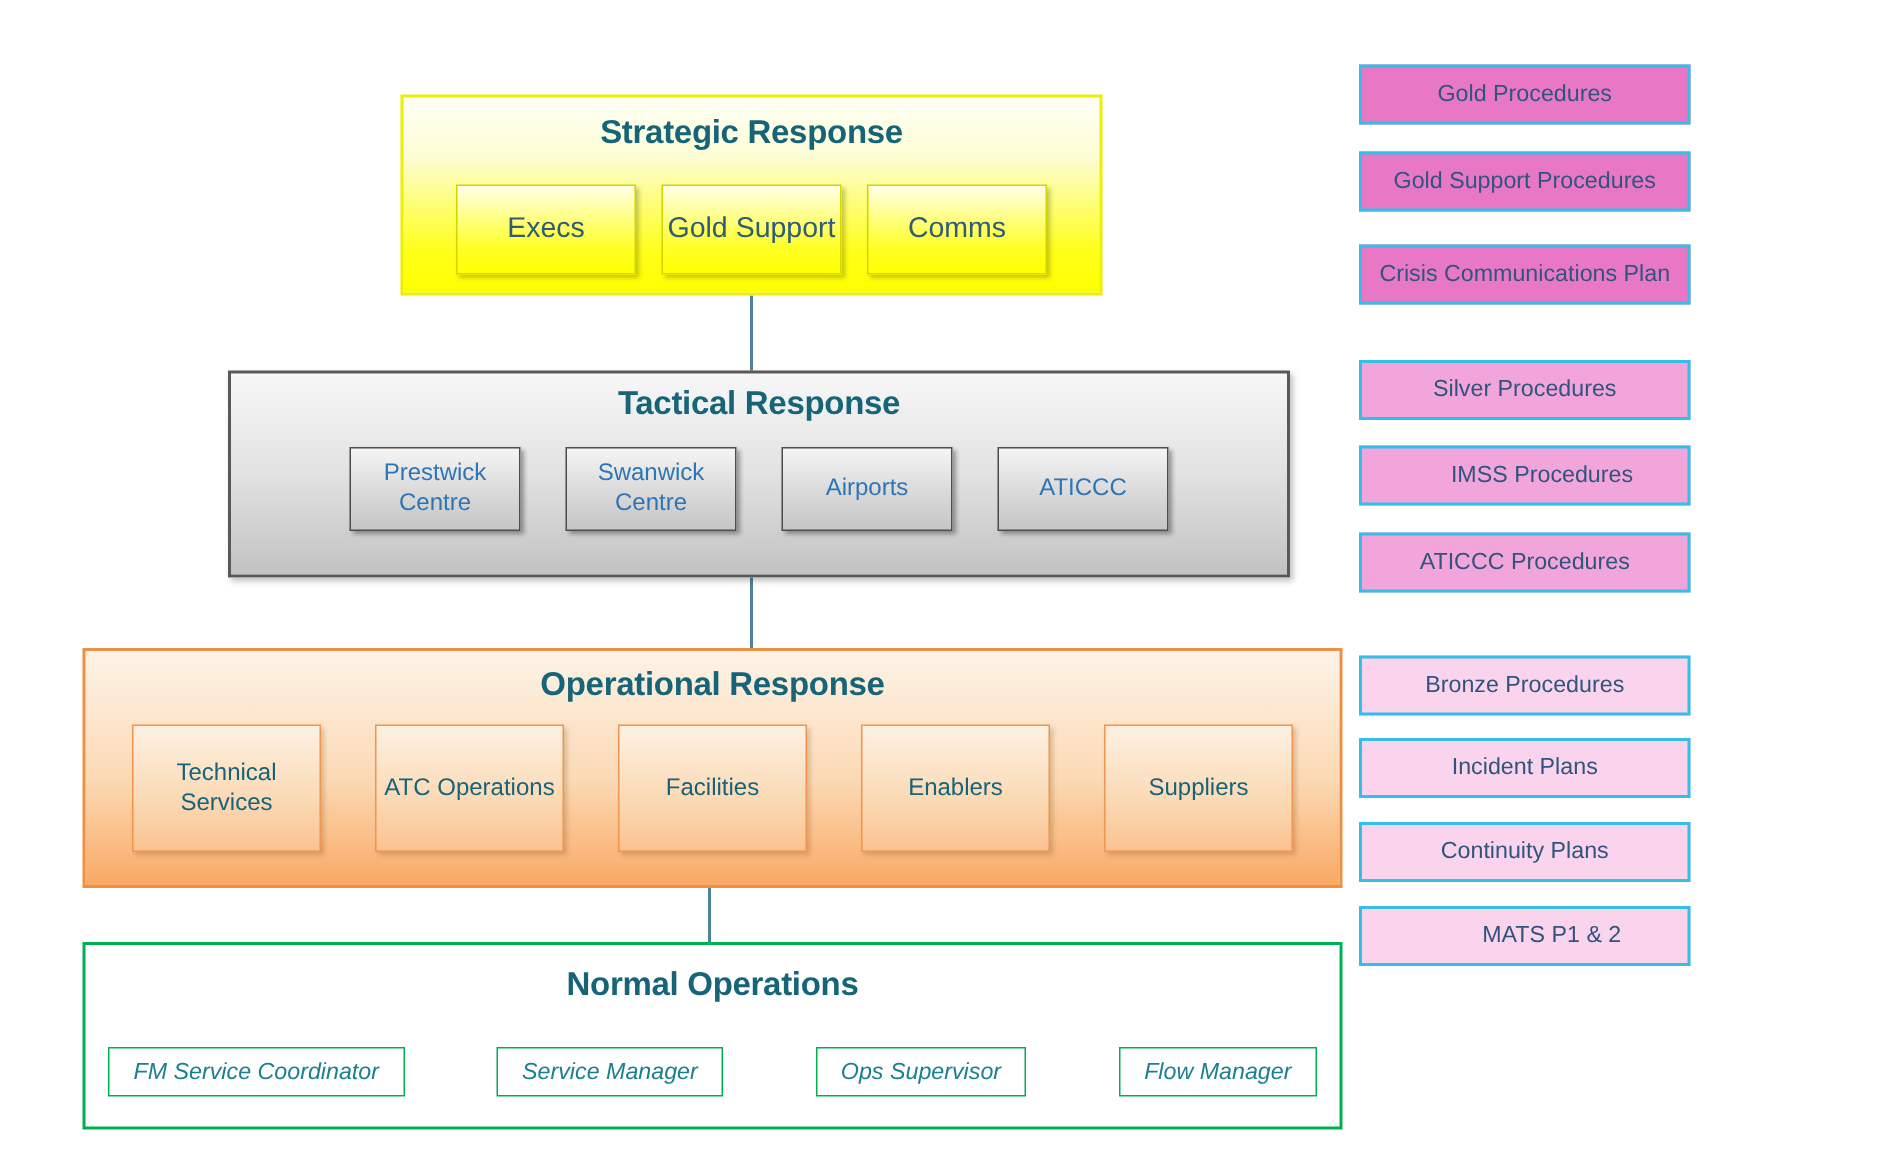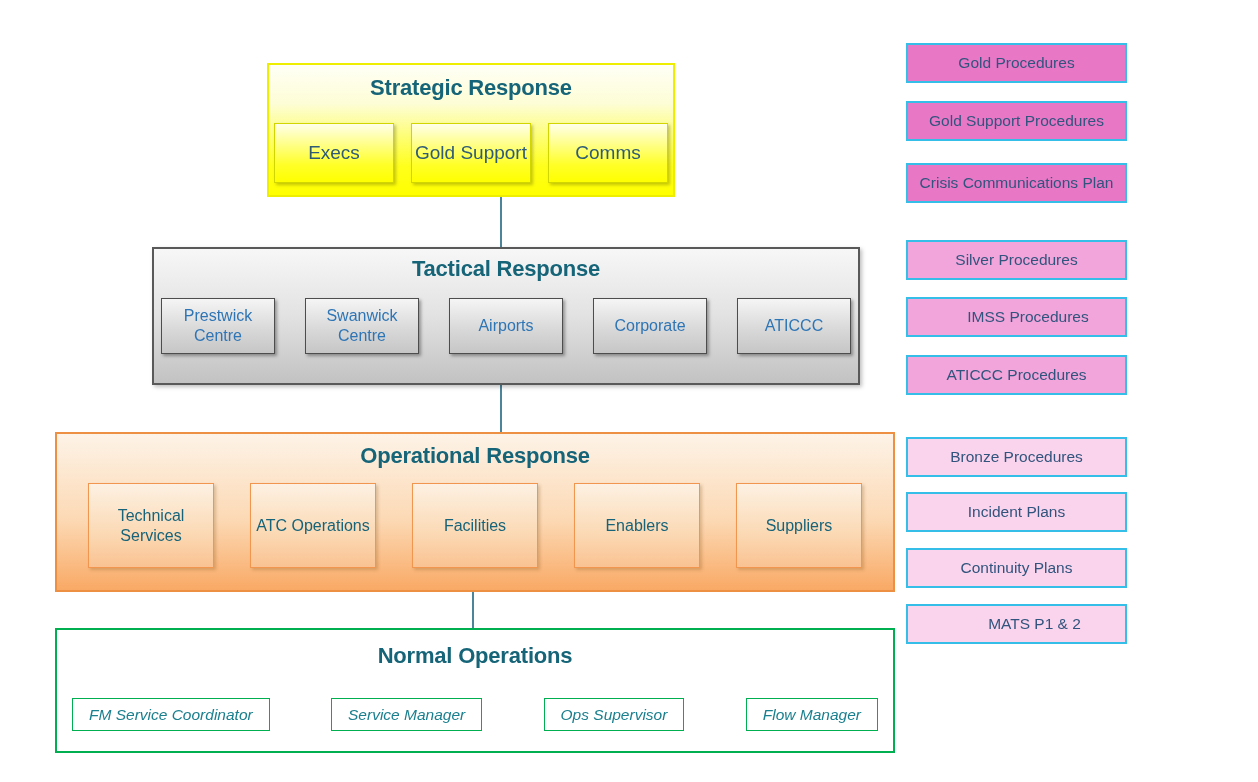--- a/index.html
+++ b/index.html
@@ -41,21 +41,21 @@
   .item {
     display: flex;
     align-items: center;
     justify-content: center;
     text-align: center;
     line-height: 1.25;
   }
 
   
   #tier-strategic {
-    left: 267px; top: 63px; width: 408px; height: 134px;
+    left: 267px; top: 63px; width: 468px; height: 134px;
     background: linear-gradient(180deg, #fffff6 0%, #fdfdd6 30%, #ffff1c 78%, #ffff00 100%);
     border: 2px solid #eeee00;
   }
   #tier-strategic .tier-title { margin-top: 10px; }
   #tier-strategic .items { margin-top: 22px; gap: 17px; }
   #tier-strategic .item {
     width: 120px; height: 60px;
     background: linear-gradient(180deg, #ffffe9 0%, #ffff29 70%, #ffff00 100%);
     border: 1px solid #d2d600;
     box-shadow: 2px 2px 3px rgba(90, 90, 0, 0.35);
@@ -162,21 +162,20 @@
       <div class="item">Comms</div>
     </div>
   </section>
 
   <section class="tier" id="tier-tactical">
     <div class="tier-title">Tactical Response</div>
     <div class="items">
       <div class="item">Prestwick Centre</div>
       <div class="item">Swanwick Centre</div>
       <div class="item">Airports</div>
-      <div class="item">Corporate</div>
       <div class="item">ATICCC</div>
     </div>
   </section>
 
   <section class="tier" id="tier-operational">
     <div class="tier-title">Operational Response</div>
     <div class="items">
       <div class="item">Technical Services</div>
       <div class="item">ATC Operations</div>
       <div class="item">Facilities</div>

